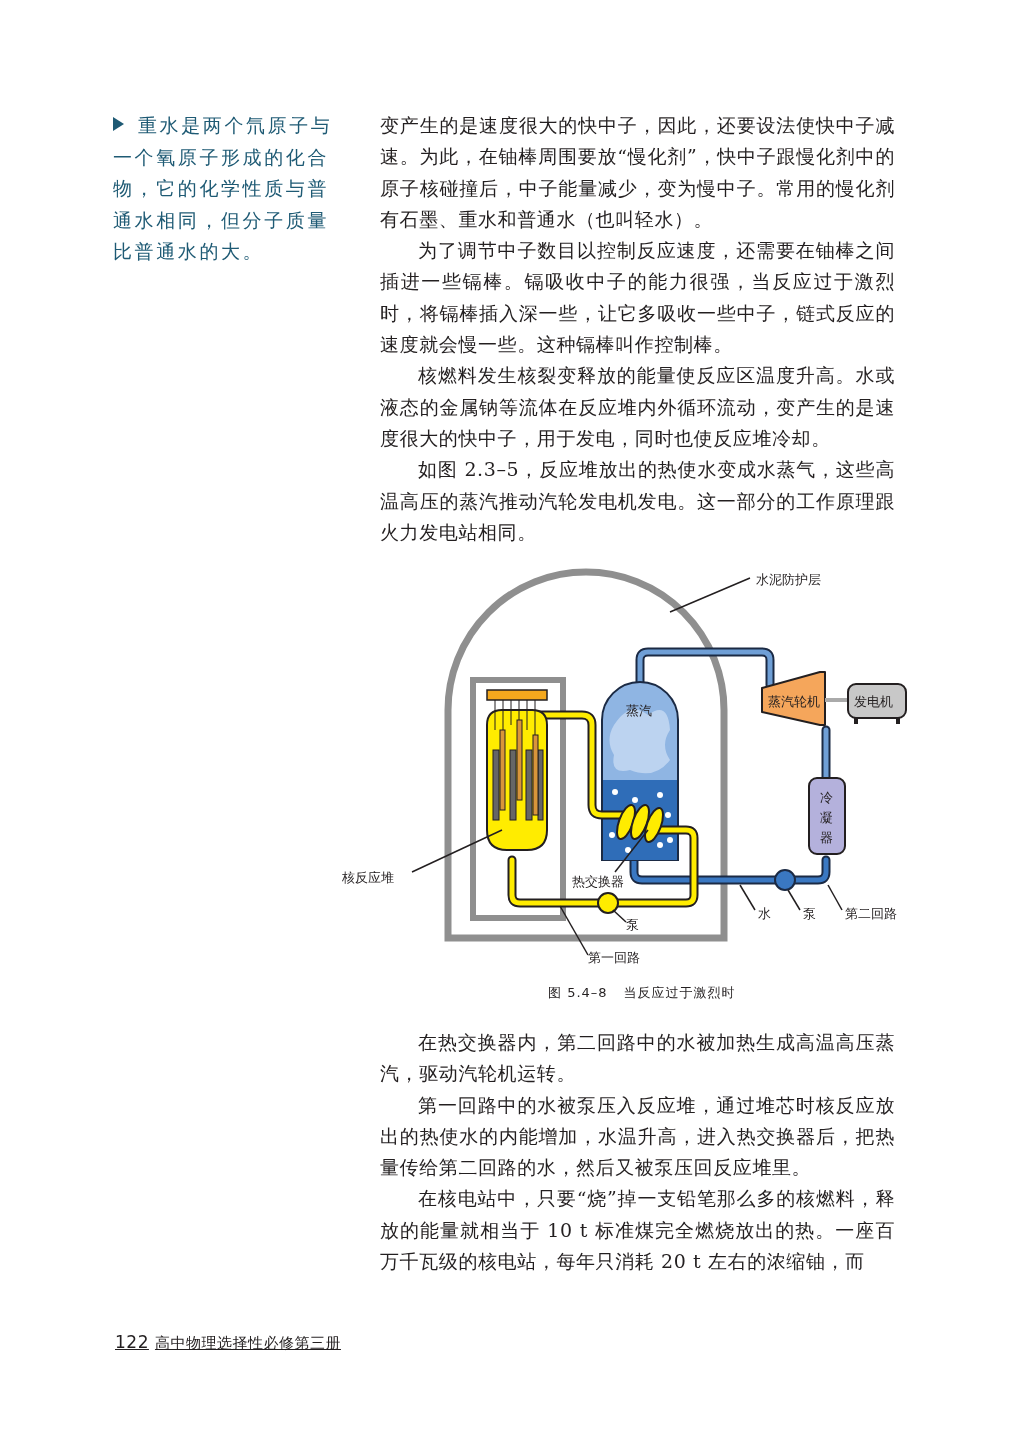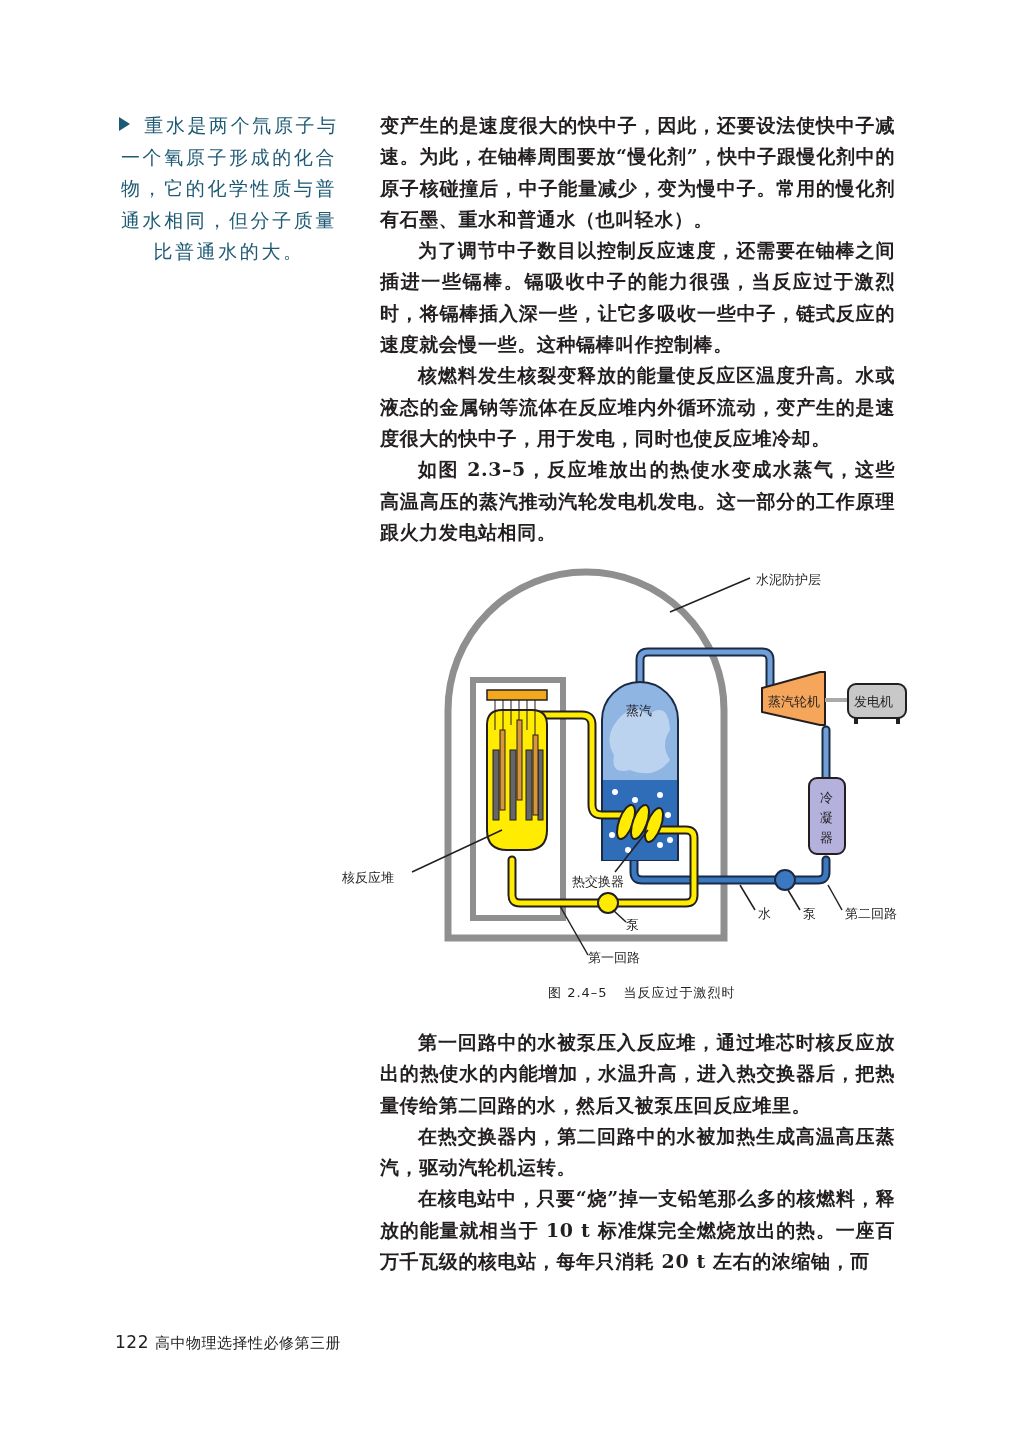--- a/index.html
+++ b/index.html
@@ -1,34 +1,34 @@
 <!DOCTYPE html>
 <html><head>
 <meta charset="utf-8">
 <style>
   html, body { margin: 0; padding: 0; background: #ffffff; }
   body { width: 1020px; height: 1431px; position: relative; overflow: hidden;
          font-family: "DejaVu Serif", "Liberation Serif", serif; color: #231f20; }
   .sidenote { position: absolute; left: 113px; top: 110px; width: 232px;
               color: #1e5a74; font-size: 19px; line-height: 31.5px; letter-spacing: 2.6px;
-              font-family: "DejaVu Serif", serif; text-align: center; }
+              font-family: "DejaVu Serif", serif; }
   .sidenote .tri { display: inline-block; width: 0; height: 0; border-top: 7px solid transparent;
                    border-bottom: 7px solid transparent; border-left: 11px solid #1e5a74;
                    margin-right: 14px; vertical-align: 1px; }
   .main { position: absolute; left: 380px; width: 515px; font-size: 19px; line-height: 31.3px;
           letter-spacing: 0.6px; text-align: justify; }
-  .main p { margin: 0; font-weight: bold; }
+  .main p { margin: 0; }
   .main p.ind { text-indent: 2em; }
   #block1 { top: 110px; }
   #block2 { top: 1027px; }
   .caption { position: absolute; left: 548px; top: 984px; font-size: 13px; letter-spacing: 1px;
              font-family: "DejaVu Sans", sans-serif; color: #231f20; }
   .caption .num { margin-right: 16px; }
   .footer { position: absolute; left: 115px; top: 1332px; font-size: 15px;
-            font-family: "DejaVu Sans", sans-serif; color: #231f20; letter-spacing: 0.5px; }
+            font-family: "DejaVu Sans", sans-serif; color: #231f20; letter-spacing: 0.5px; text-decoration: underline; }
   .footer .pg { font-size: 17px; margin-right: 6px; }
   .diagram { position: absolute; left: 330px; top: 560px; width: 600px; height: 420px; text-align: center; }
   .dlabel { font-family: "DejaVu Sans", sans-serif; font-size: 13px; fill: #231f20; }
 </style>
 </head>
 <body>
 
 <div class="sidenote">
   <span class="tri"></span><span>重水是两个氘原子与一个氧原子形成的化合物，它的化学性质与普通水相同，但分子质量比普通水的大。</span>
 </div>
@@ -136,24 +136,24 @@
     <line x1="410" y1="325" x2="425" y2="350" stroke="#231f20" stroke-width="1.5"></line>
     <text class="dlabel" x="428" y="358">水</text>
     <line x1="458" y1="330" x2="470" y2="350" stroke="#231f20" stroke-width="1.5"></line>
     <text class="dlabel" x="473" y="358">泵</text>
     <line x1="498" y1="325" x2="512" y2="350" stroke="#231f20" stroke-width="1.5"></line>
     <text class="dlabel" x="515" y="358">第二回路</text>
   </svg>
 </div>
 
 <div class="caption">
-  <span class="num">图 2.4–5</span><span>当反应过于激烈时</span>
+  <span class="num">图 5.4–8</span><span>当反应过于激烈时</span>
 </div>
 
 <div class="main" id="block2">
+  <p class="ind">在热交换器内，第二回路中的水被加热生成高温高压蒸汽，驱动汽轮机运转。</p>
   <p class="ind">第一回路中的水被泵压入反应堆，通过堆芯时核反应放出的热使水的内能增加，水温升高，进入热交换器后，把热量传给第二回路的水，然后又被泵压回反应堆里。</p>
-  <p class="ind">在热交换器内，第二回路中的水被加热生成高温高压蒸汽，驱动汽轮机运转。</p>
   <p class="ind">在核电站中，只要“烧”掉一支铅笔那么多的核燃料，释放的能量就相当于 10 t 标准煤完全燃烧放出的热。一座百万千瓦级的核电站，每年只消耗 20 t 左右的浓缩铀，而</p>
 </div>
 
 <div class="footer">
   <span class="pg">122</span><span>高中物理选择性必修第三册</span>
 </div>
 
 </body></html>

